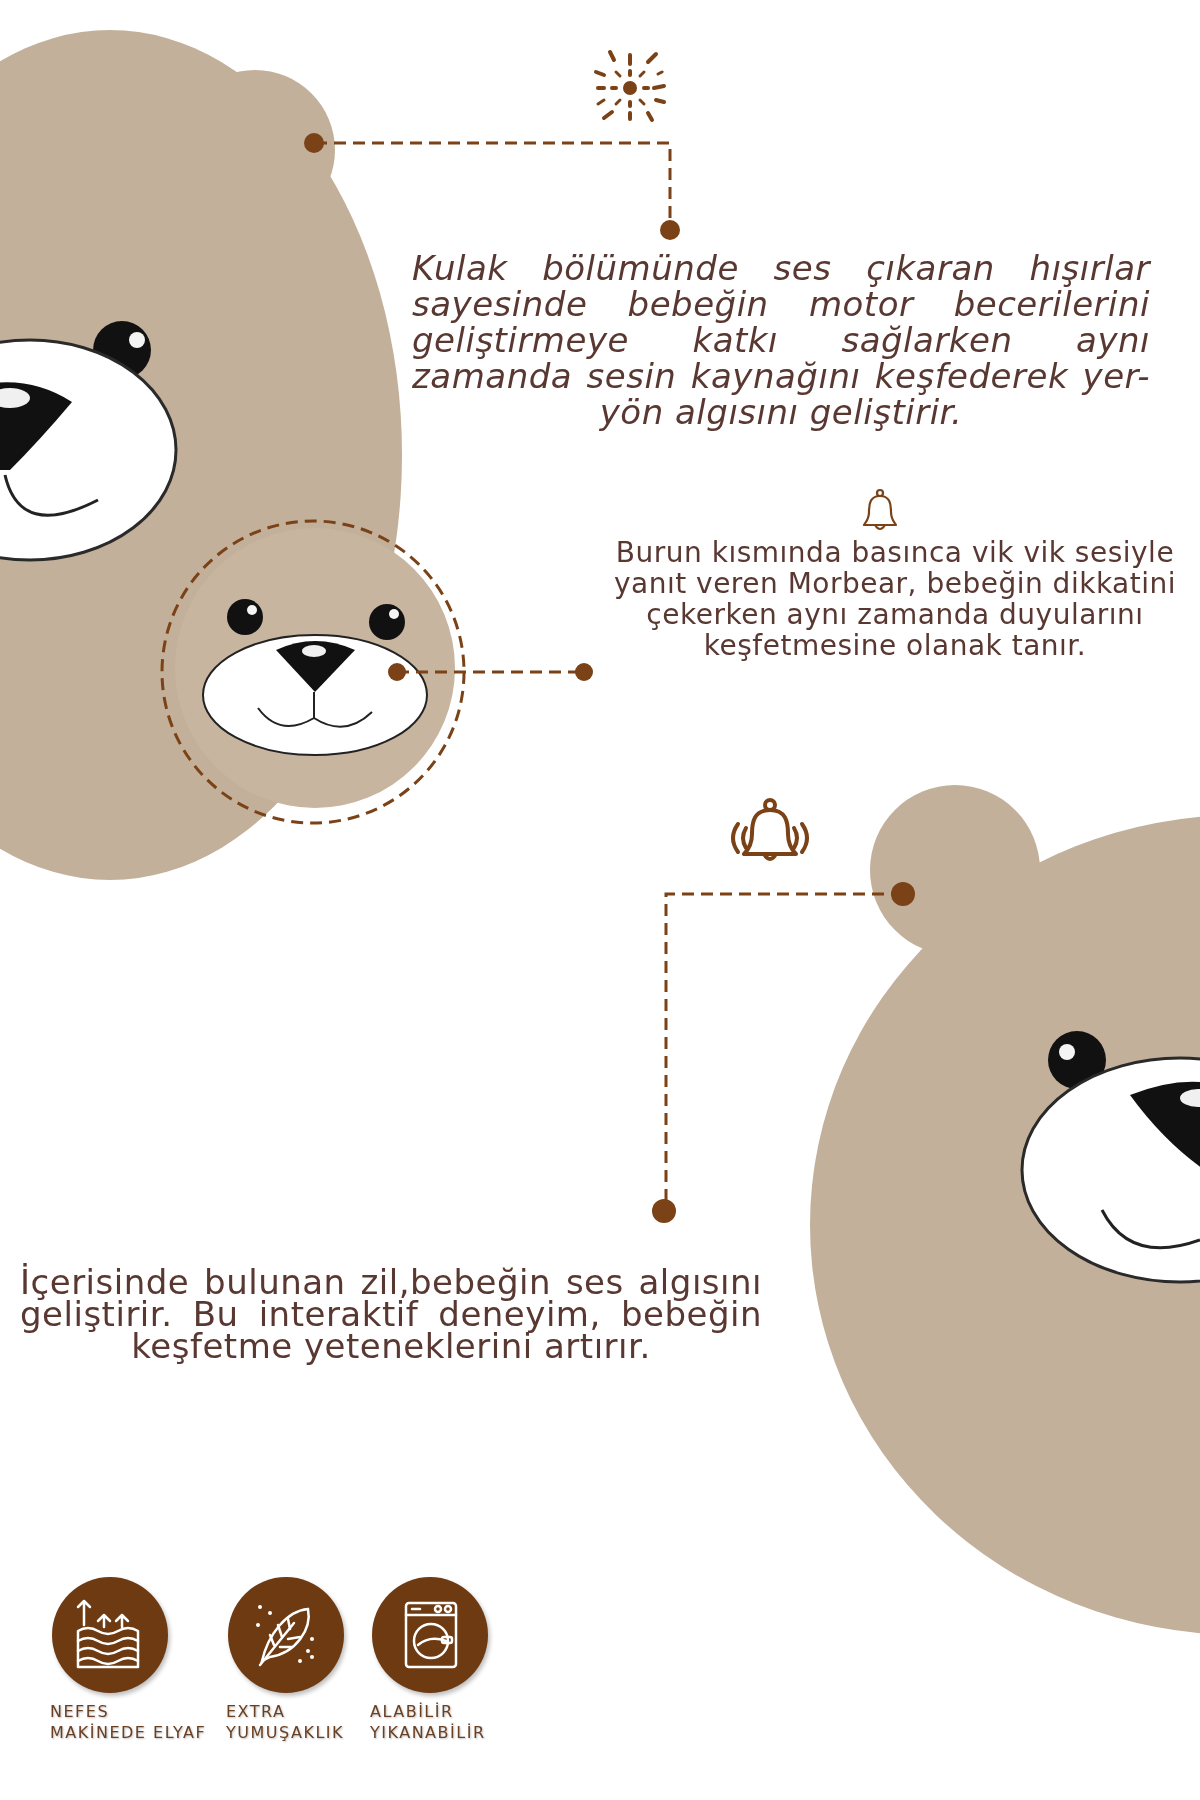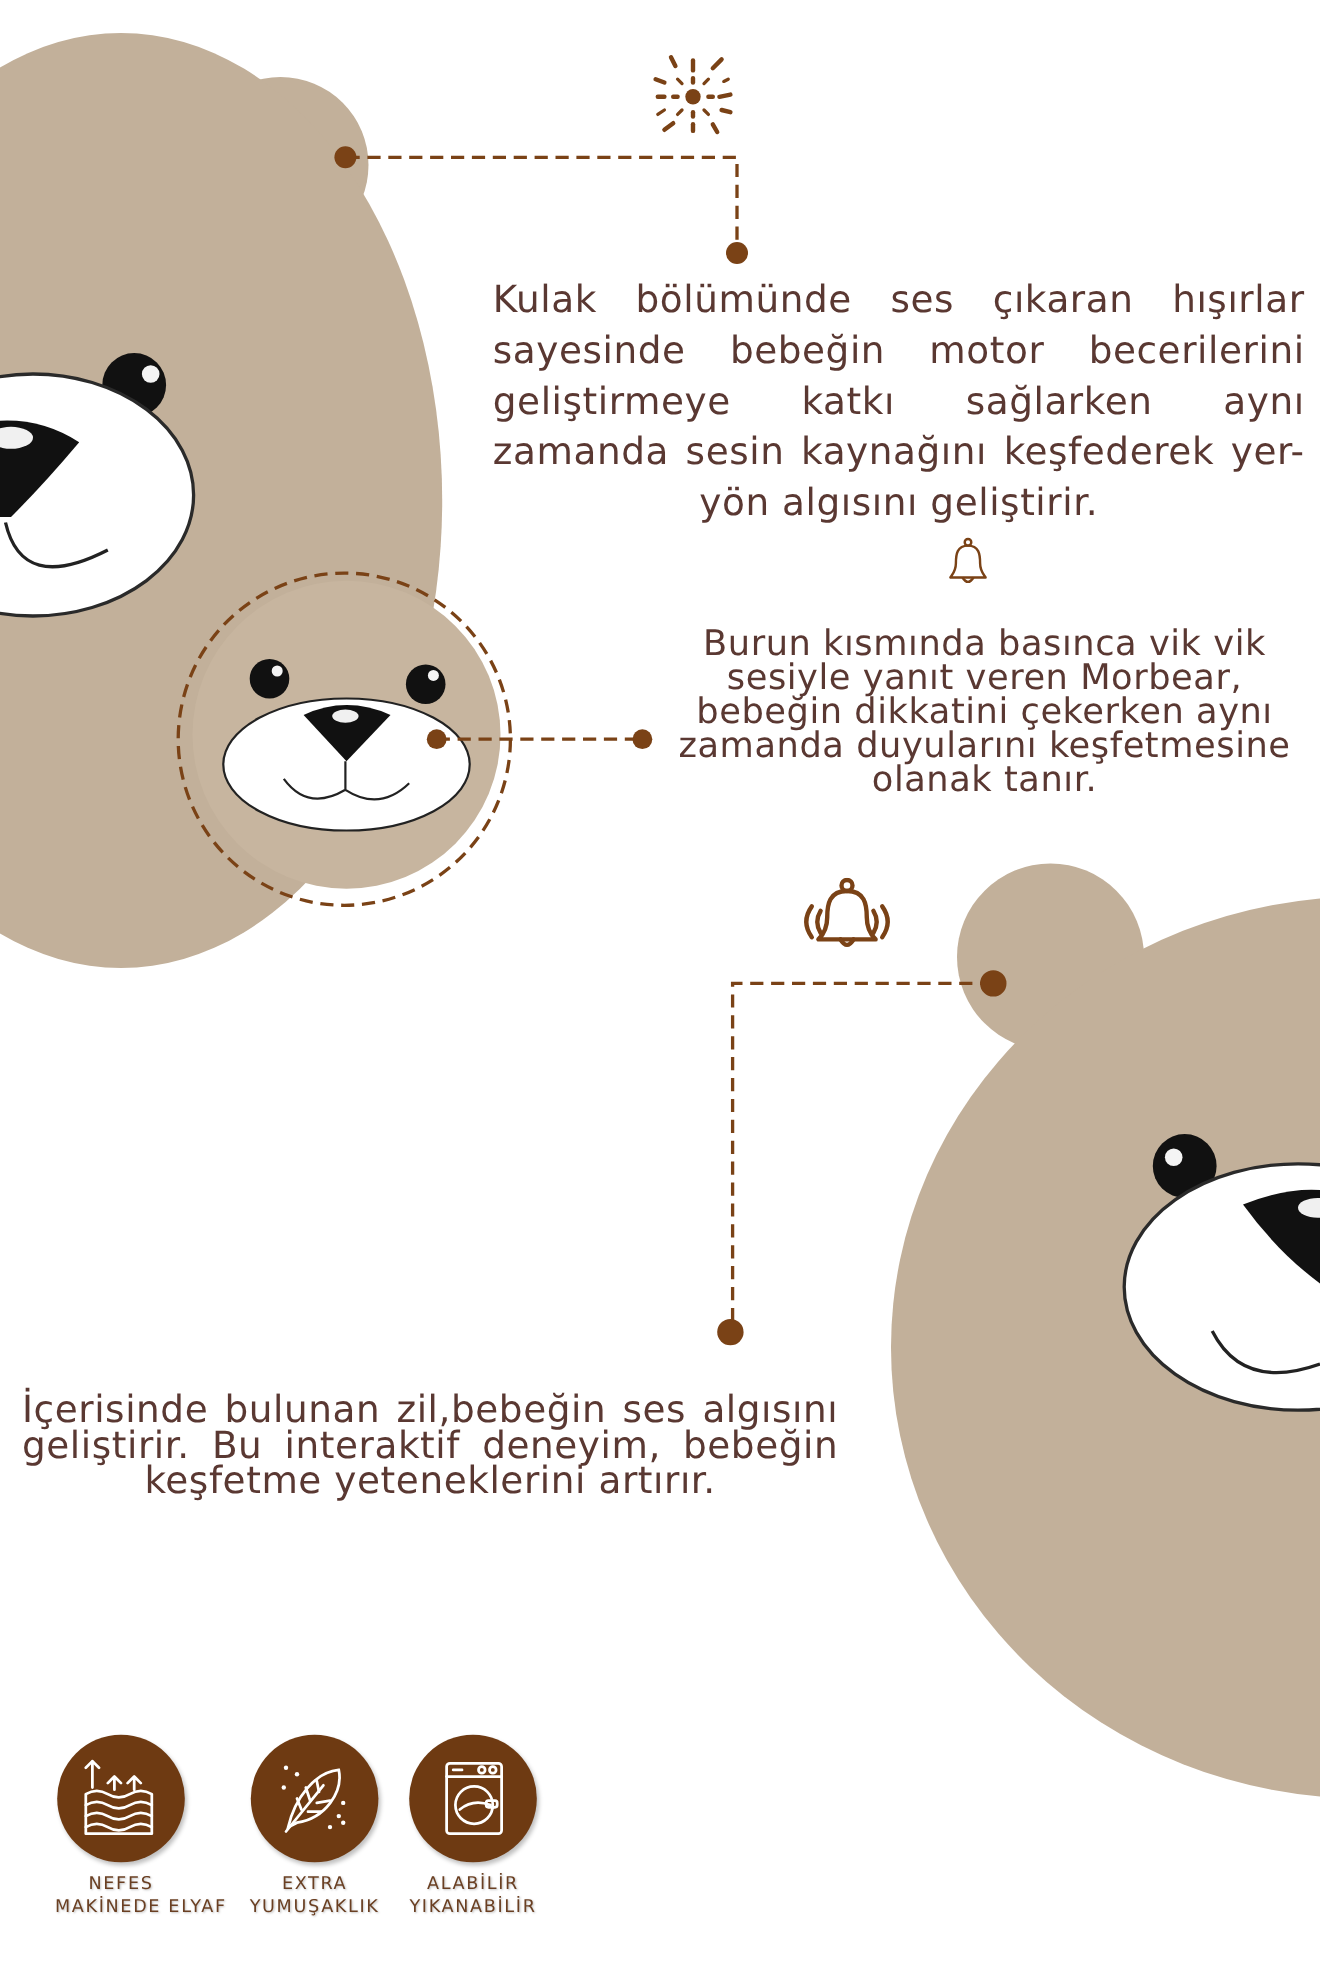--- a/index.html
+++ b/index.html
@@ -1,22 +1,22 @@
 <!DOCTYPE html>
 <html><head>
 <meta charset="utf-8">
 <style>
   html,body{margin:0;padding:0;background:#fff;}
   body{width:1200px;height:1800px;position:relative;overflow:hidden;font-family:"DejaVu Sans","Liberation Sans",sans-serif;}
   .abs{position:absolute;}
   .txt{color:#5a3832;font-weight:400;letter-spacing:0.5px;}
-  .block1{left:448px;top:250px;width:738px;font-size:34px;line-height:46px;text-align:justify;text-align-last:center;}
-  .block2{left:600px;top:537px;width:590px;font-size:32px;line-height:31px;text-align:center;margin-top:32px;}
+  .block1{left:412px;top:250px;width:738px;font-size:34px;line-height:36px;text-align:justify;text-align-last:center;font-style:italic;}
+  .block2{left:600px;top:537px;width:590px;font-size:28px;line-height:31px;text-align:center;}
   .block3{left:20px;top:1250px;width:742px;font-size:34px;line-height:32px;text-align:justify;text-align-last:center;margin-top:16px;}
-  .badge{position:absolute;width:120px;text-align:center;}
+  .badge{position:absolute;width:120px;text-align:left;}
   .badge .circ{width:116px;height:116px;border-radius:50%;background:#6e3a12;margin:0 auto;display:flex;align-items:center;justify-content:center;box-shadow:2px 3px 4px rgba(0,0,0,0.25);}
   .badge .lbl{margin-top:8px;font-size:16px;line-height:21px;color:#6a3f22;letter-spacing:1.5px;text-shadow:1px 1px 2px rgba(0,0,0,0.25);white-space:nowrap;}
 </style>
 </head>
 <body>
 
 <svg class="abs" style="left:0;top:0" width="1200" height="1800">
   <defs>
     <filter id="tex">
         <feTurbulence type="fractalNoise" baseFrequency="0.9" numOctaves="1" result="n"></feTurbulence>

